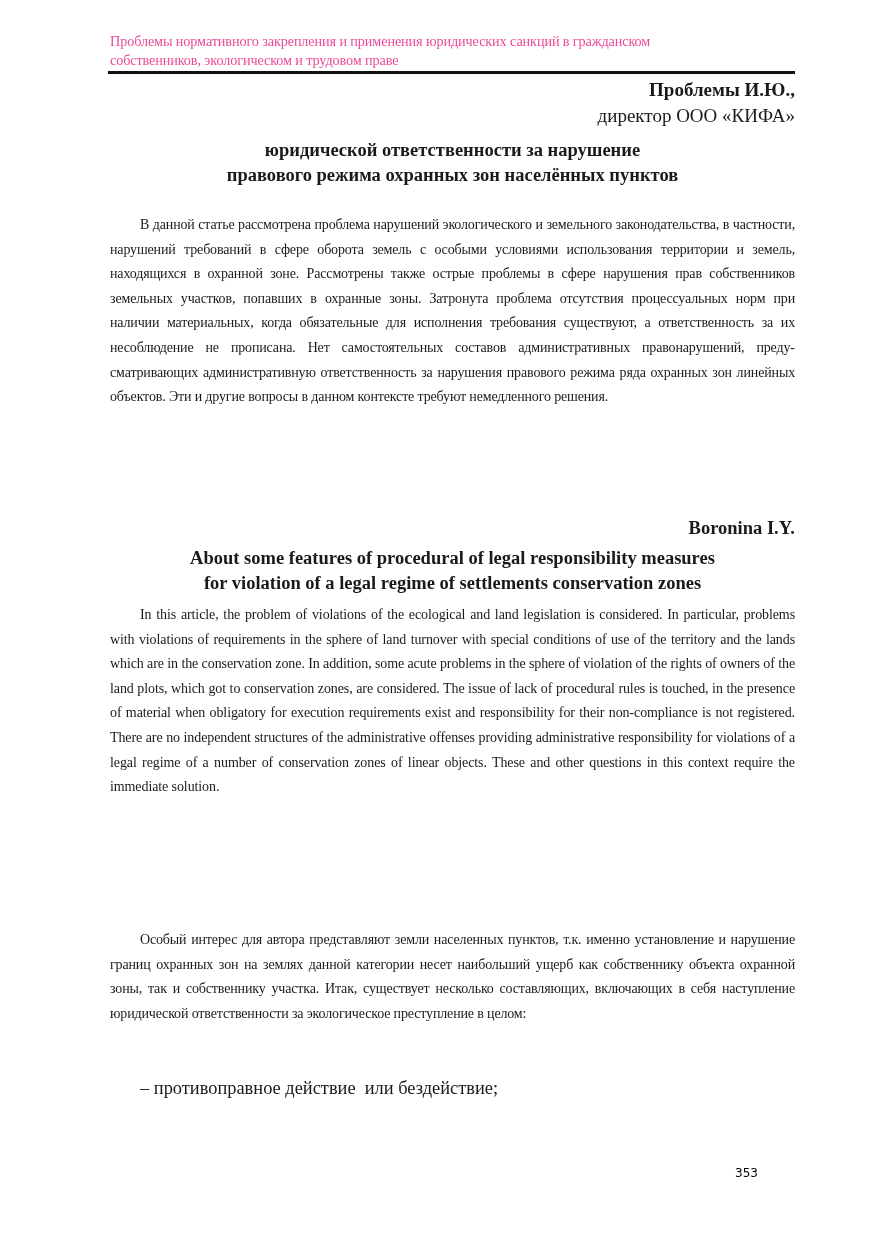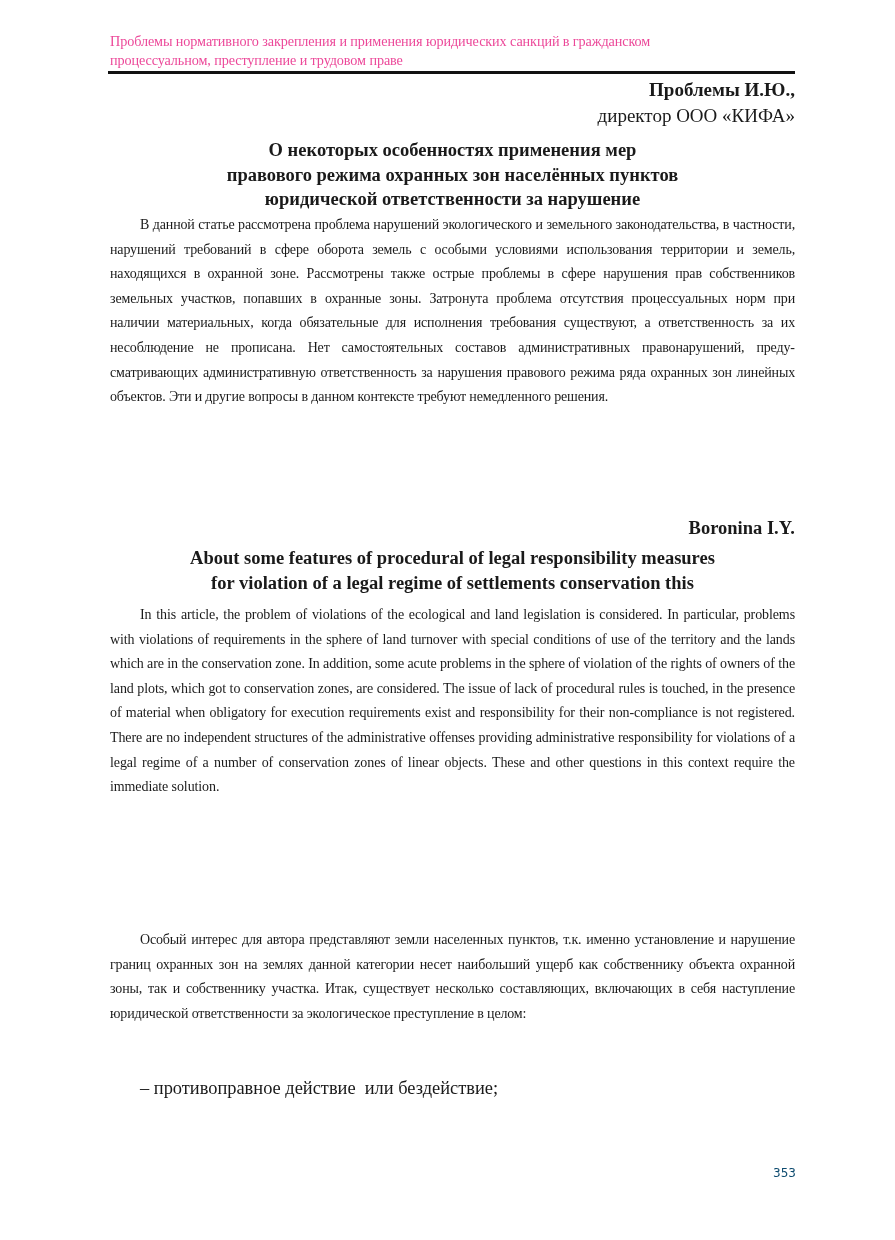--- a/index.html
+++ b/index.html
@@ -97,52 +97,51 @@
     .list-item {
       position: absolute;
       left: 140px;
       top: 1076px;
       font-size: 18.4px;
       line-height: 24.6px;
       white-space: pre;
     }
     .page-number {
       position: absolute;
-      left: 773px;
+      left: 735px;
       top: 1166px;
       font-size: 12px;
       font-family: "DejaVu Sans", sans-serif;
-      color: #0c4a6e;
+      color: #000000;
     }
   </style>
 </head>
 <body>
 
 <div class="running-header">
   <div>Проблемы нормативного закрепления и применения юридических санкций в гражданском</div>
-  <div>процессуальном, преступление и трудовом праве</div>
+  <div>собственников, экологическом и трудовом праве</div>
 </div>
 <div class="header-rule"></div>
 
 <div class="author-ru">Проблемы И.Ю.,</div>
 <div class="author-ru-affil">директор ООО «КИФА»</div>
 
 <div class="title-ru">
-  <div>О некоторых особенностях применения мер</div>
+  <div>юридической ответственности за нарушение</div>
   <div>правового режима охранных зон населённых пунктов</div>
-  <div>юридической ответственности за нарушение</div>
 </div>
 
 <p class="para abstract-ru" style="margin:0">В данной статье рассмотрена проблема нарушений экологического и земельного законодательства, в частности, нарушений требований в сфе­ре оборота земель с особыми условиями использования территории и зе­мель, находящихся в охранной зоне. Рассмотрены также острые проблемы в сфере нарушения прав собственников земельных участков, попавших в охранные зоны. Затронута проблема отсутствия процессуальных норм при наличии материальных, когда обязательные для исполнения требова­ния существуют, а ответственность за их несоблюдение не прописана. Нет самостоятельных составов административных правонарушений, преду­сматривающих административную ответственность за нарушения правово­го режима ряда охранных зон линейных объектов. Эти и другие вопросы в данном контексте требуют немедленного решения.</p>
 
 <div class="author-en">Boronina I.Y.</div>
 
 <div class="title-en">
   <div>About some features of procedural of legal responsibility measures</div>
-  <div>for violation of a legal regime of settlements conservation this</div>
+  <div>for violation of a legal regime of settlements conservation zones</div>
 </div>
 
 <p class="para abstract-en" style="margin:0">In this article, the problem of violations of the ecological and land legislation is considered. In particular, problems with violations of requirements in the sphere of land turnover with special conditions of use of the territory and the lands which are in the conservation zone. In addition, some acute problems in the sphere of violation of the rights of owners of the land plots, which got to conservation zones, are considered. The issue of lack of procedural rules is touched, in the presence of material when obligatory for execution requirements exist and responsibility for their non-compliance is not registered. There are no independent structures of the administrative offenses providing administrative responsibility for violations of a legal regime of a number of conservation zones of linear objects. These and other questions in this context require the immediate solution.</p>
 
 <p class="para body-ru" style="margin:0">Особый интерес для автора представляют земли населенных пунктов, т.к. именно установление и нарушение границ охранных зон на землях дан­ной категории несет наибольший ущерб как собственнику объекта охран­ной зоны, так и собственнику участка. Итак, существует несколько состав­ляющих, включающих в себя наступление юридической ответственности за экологическое преступление в целом:</p>
 
 <div class="list-item">– противоправное действие  или бездействие;</div>
 
 <div class="page-number">353</div>
 

